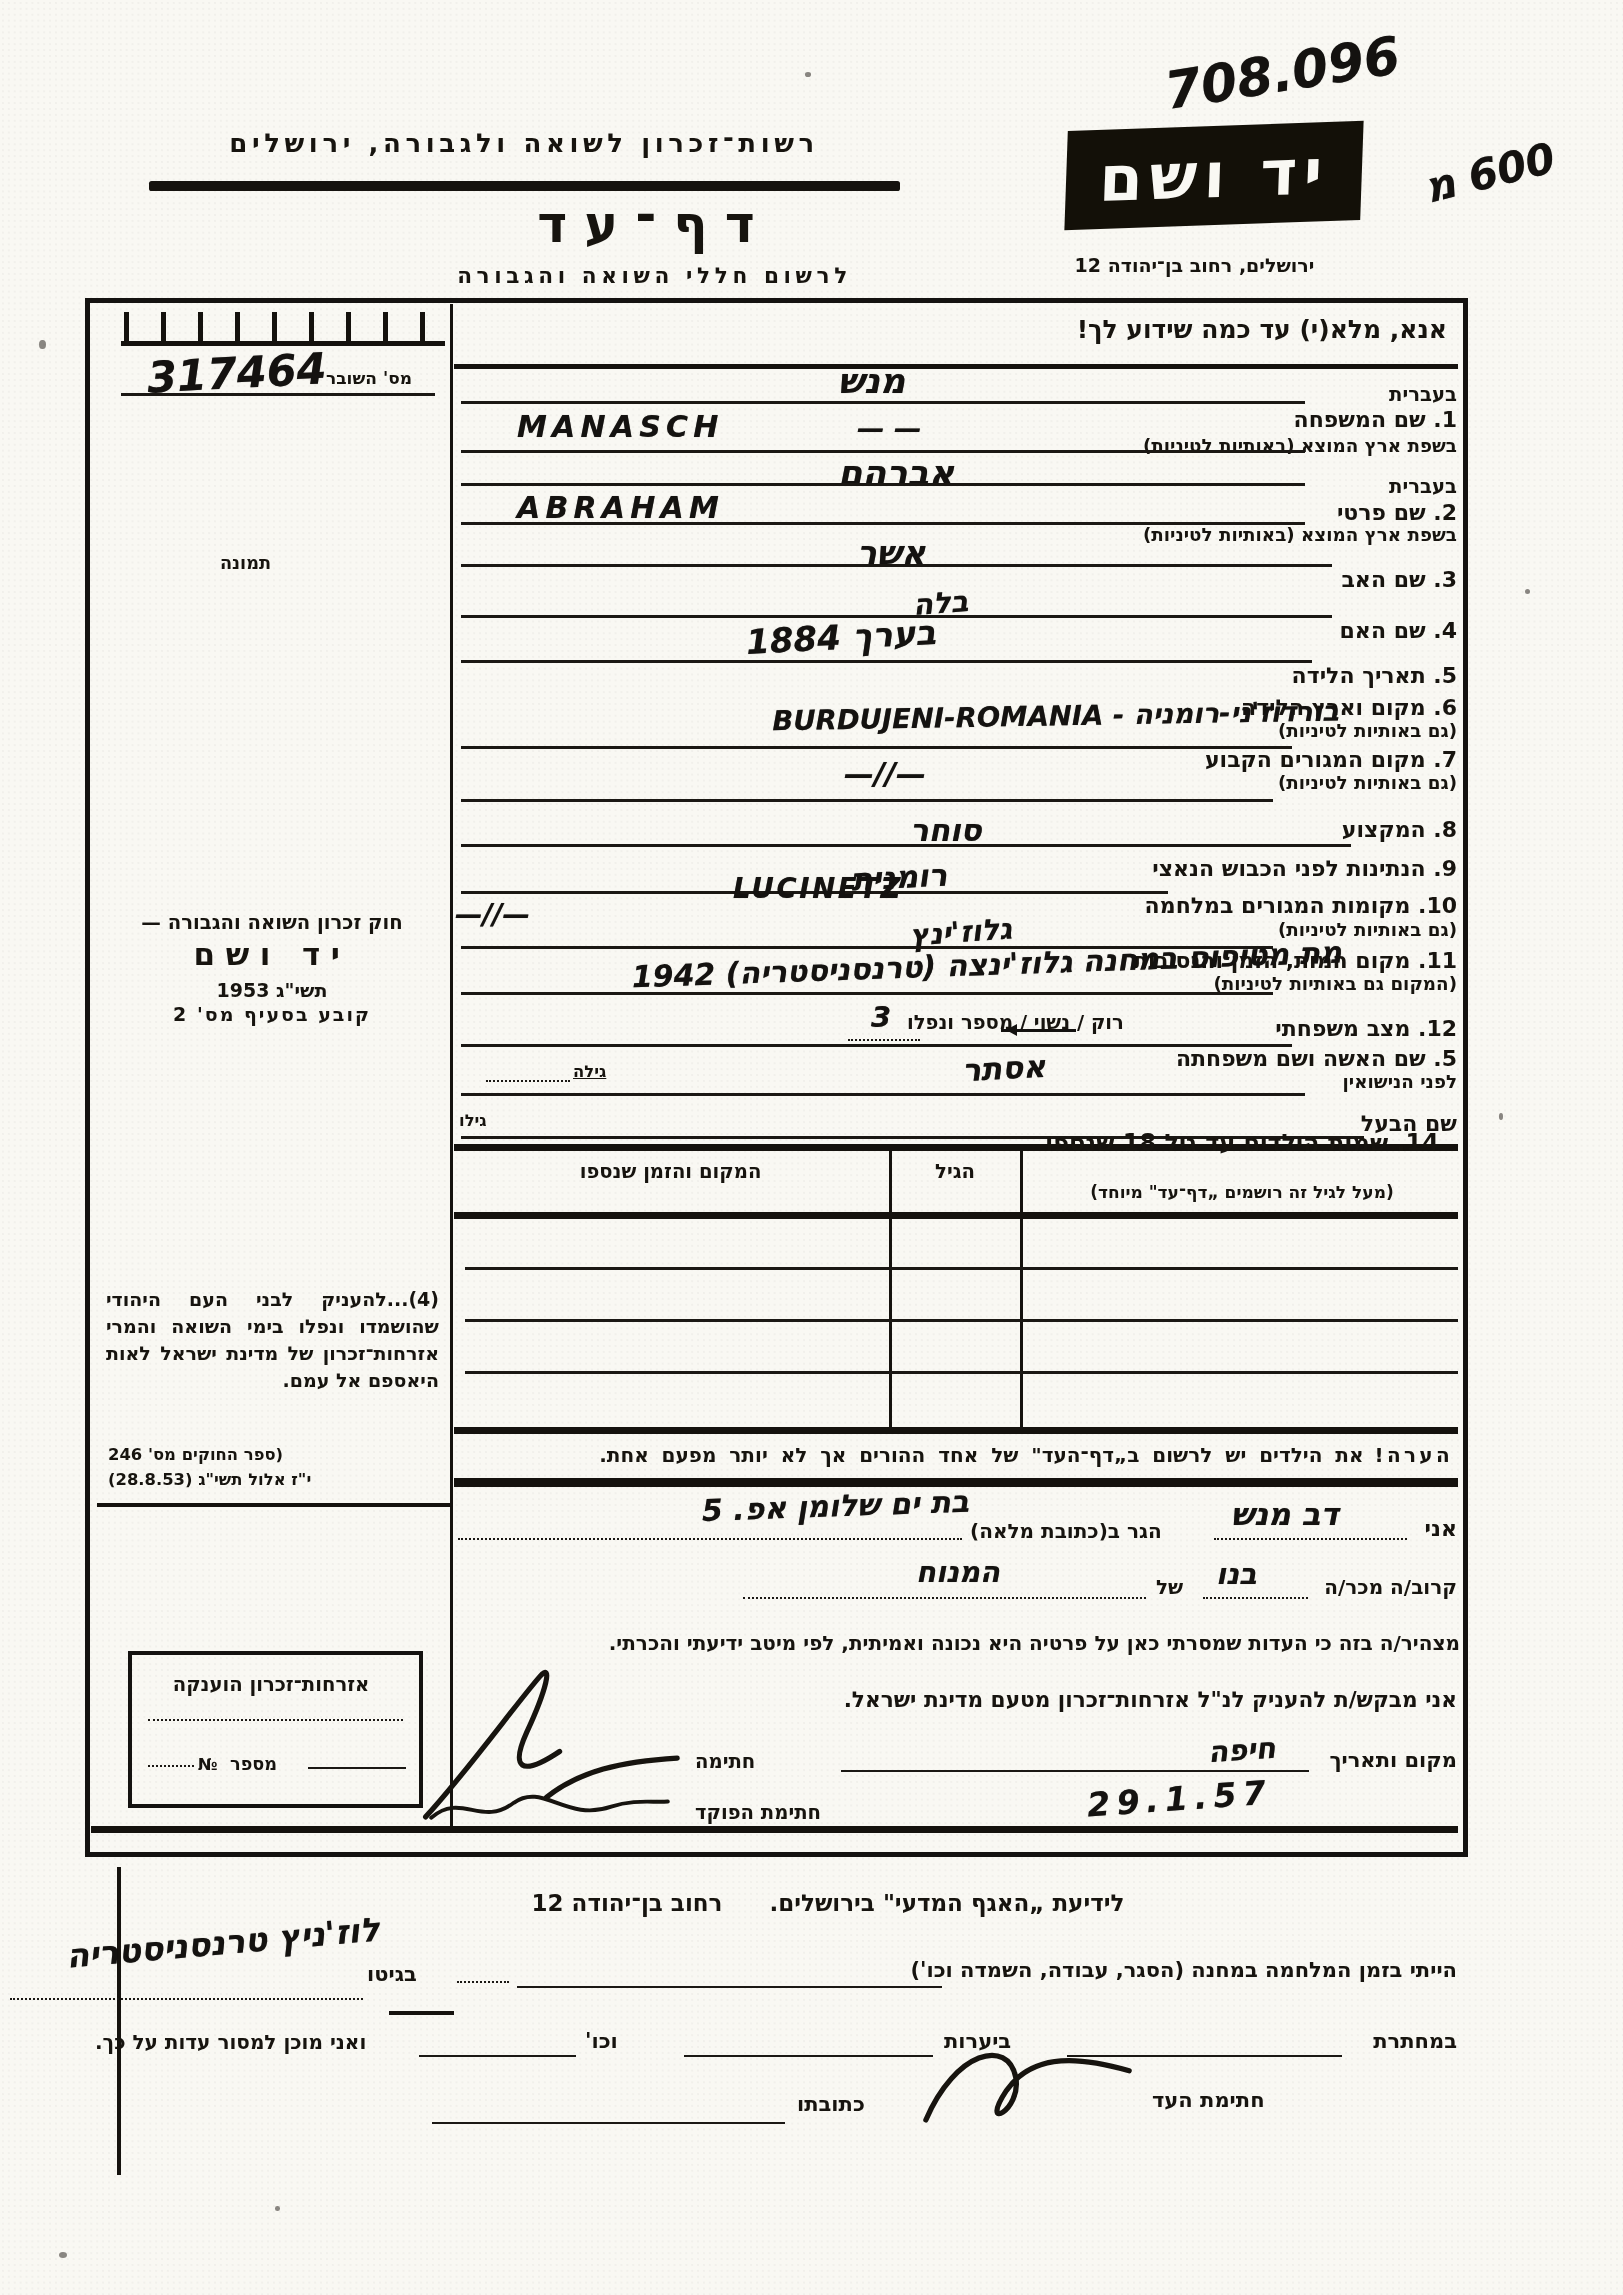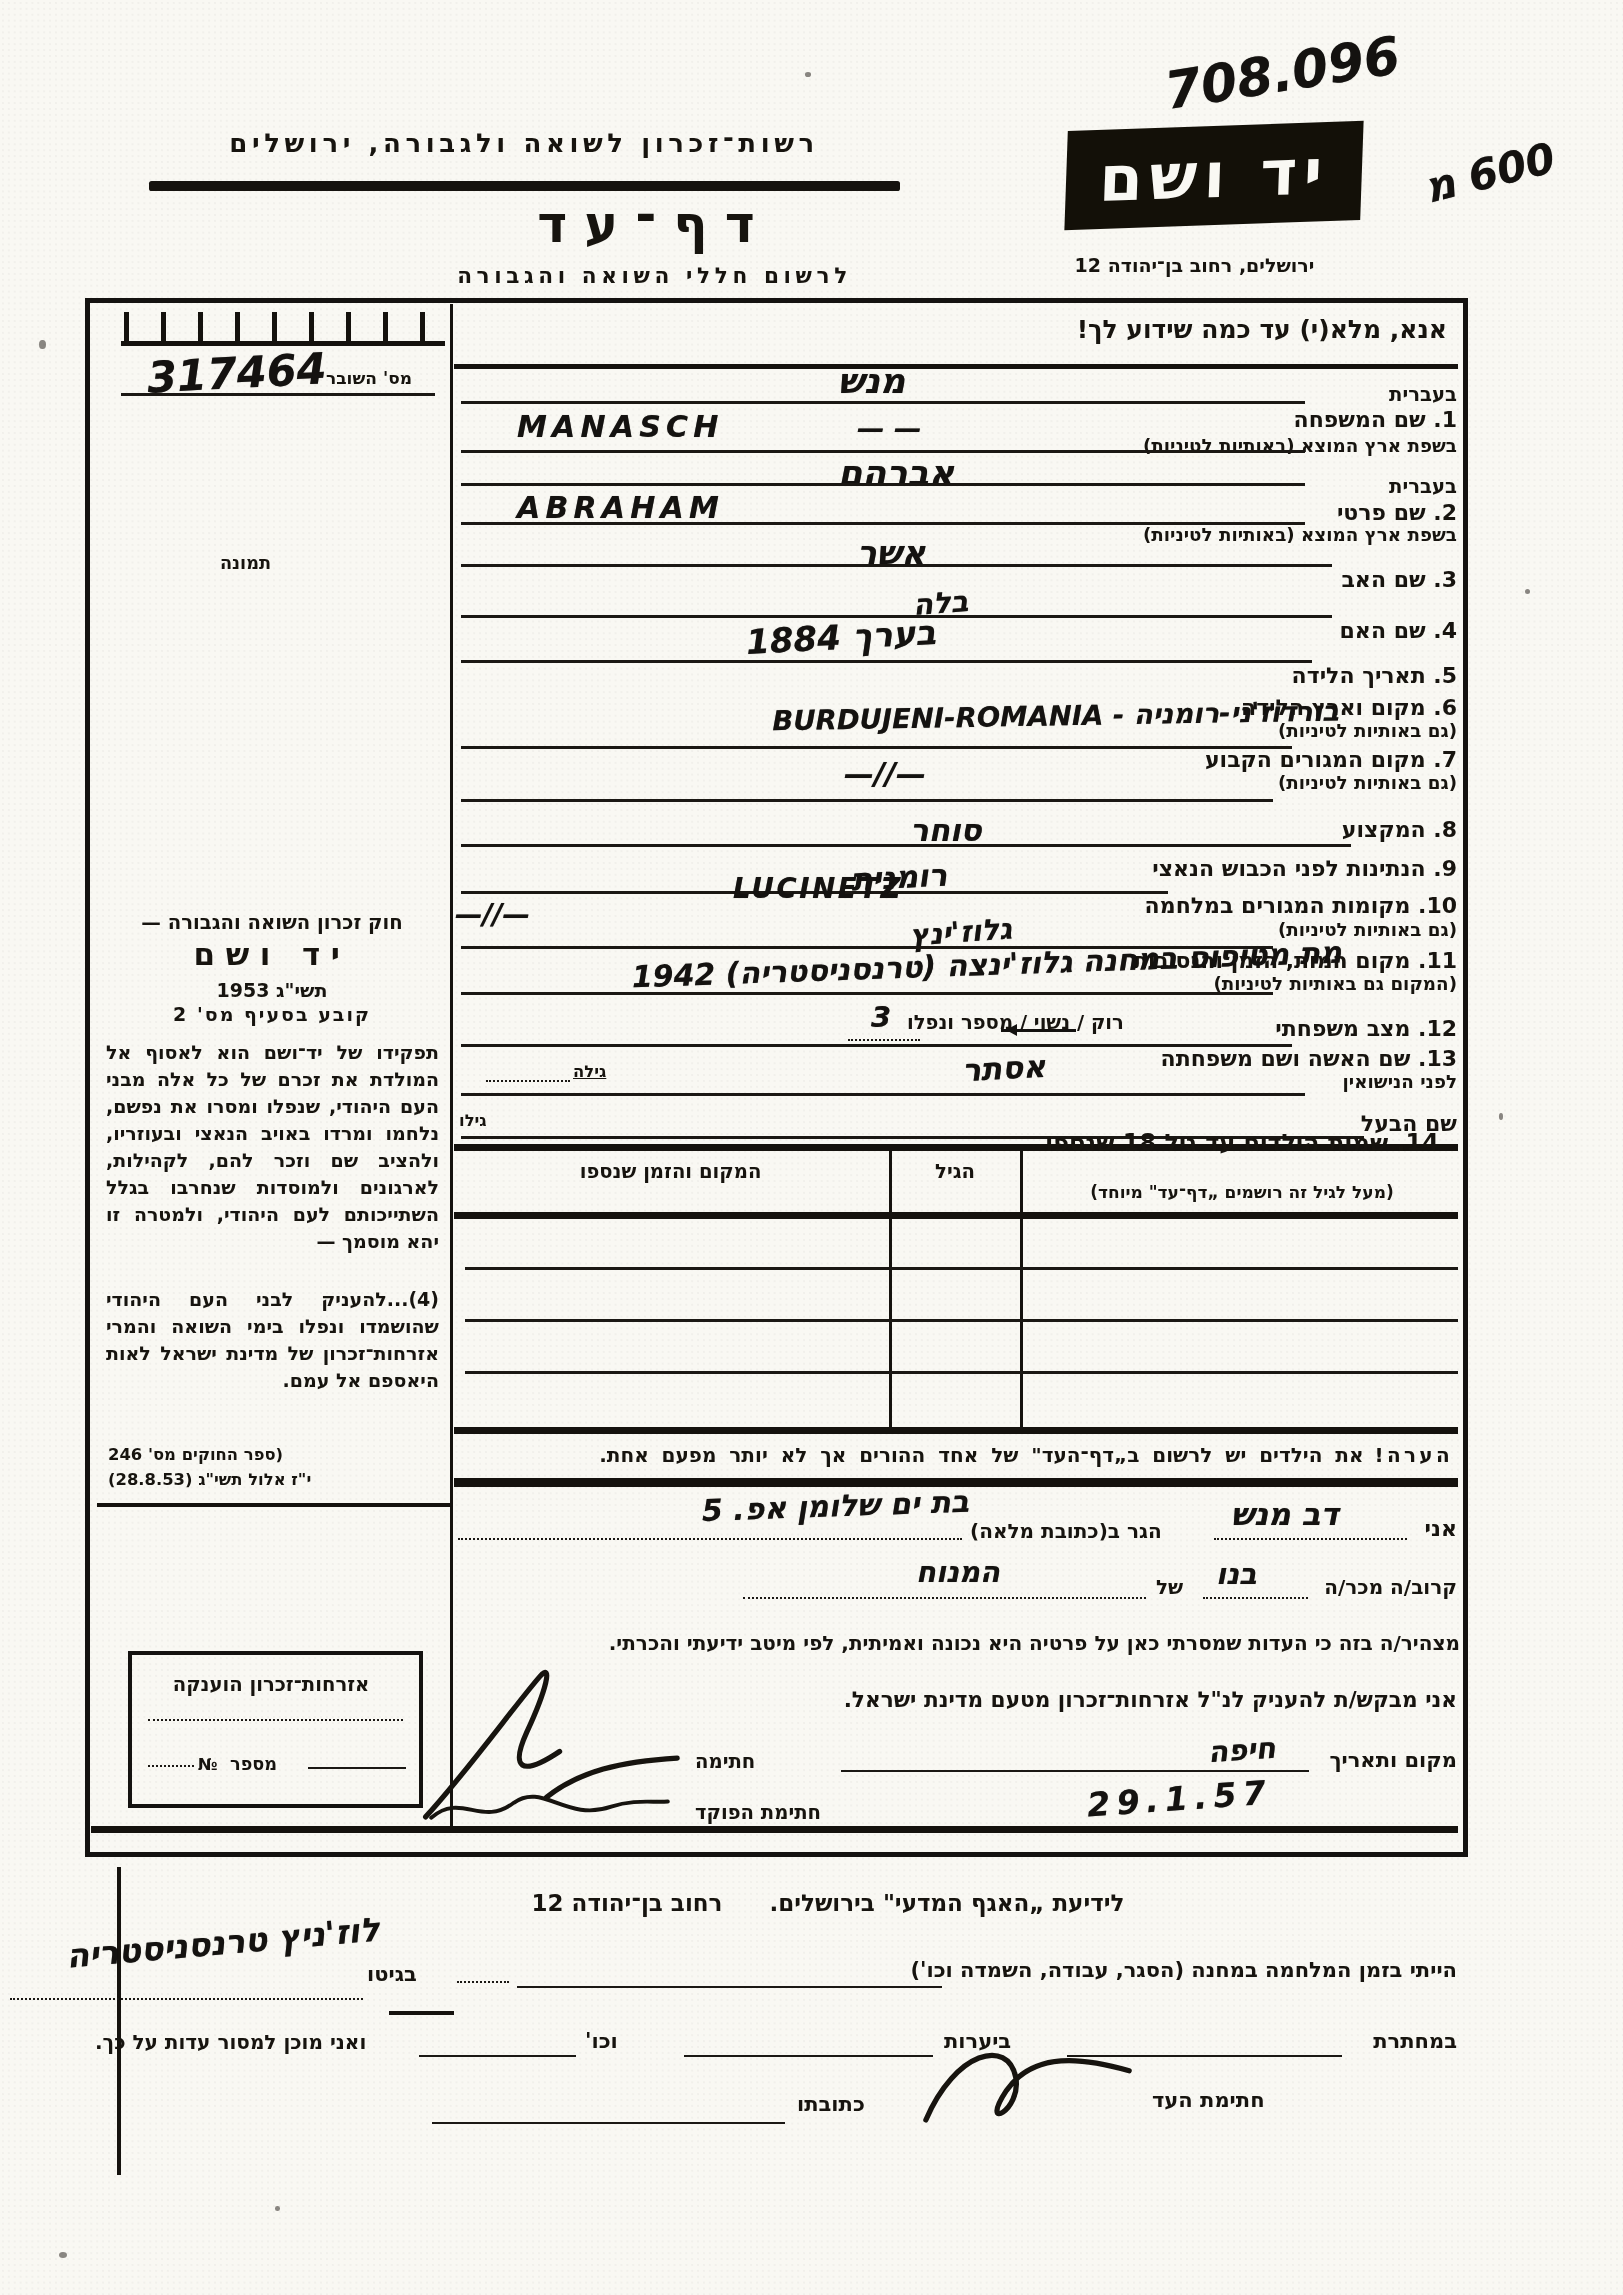--- a/index.html
+++ b/index.html
@@ -60,21 +60,20 @@
   <div class="abs hand" style="left:147px;top:348px;font-size:43px;transform:rotate(-3deg);">317464</div>
   <div class="abs lbl" style="left:326px;top:368px;font-size:17px;">מס' השובר</div>
   <div class="abs rule" style="left:121px;top:393px;width:314px;"></div>
 
   <div class="abs lbl ctr" style="left:203px;top:553px;width:85px;font-size:17.7px;">תמונה</div>
 
   <div class="abs lbl ctr" style="left:99px;top:911px;width:346px;font-size:19.6px;">חוק זכרון השואה והגבורה —</div>
   <div class="abs lbl ctr" style="left:99px;top:936px;width:346px;font-size:31px;letter-spacing:10.5px;">יד ושם</div>
   <div class="abs lbl ctr" style="left:99px;top:979px;width:346px;font-size:19px;">תשי"ג 1953</div>
   <div class="abs lbl ctr" style="left:99px;top:1003px;width:346px;font-size:19px;letter-spacing:2px;">קובע בסעיף מס' 2</div>
-  <div class="abs" style="left:106px;top:1039px;width:333px;font-size:19px;line-height:27px;text-align:justify;font-weight:bold;">תפקידו של יד־ושם הוא לאסוף אל המולדת את זכרם של כל אלה מבני העם היהודי, שנפלו ומסרו את נפשם, נלחמו ומרדו באויב הנאצי ובעוזריו, ולהציב שם וזכר להם, לקהילות, לארגונים ולמוסדות שנחרבו בגלל השתייכותם לעם היהודי, ולמטרה זו יהא מוסמך —</div>
   <div class="abs" style="left:106px;top:1286px;width:333px;font-size:19px;line-height:27px;text-align:justify;font-weight:bold;">(4)...להעניק לבני העם היהודי שהושמדו ונפלו בימי השואה והמרי אזרחות־זכרון של מדינת ישראל לאות היאספם אל עמם.</div>
   <div class="abs lbl" style="left:108px;top:1445px;font-size:16.4px;">(ספר החוקים מס' 246</div>
   <div class="abs lbl" style="left:108px;top:1470px;font-size:16.4px;">י"ז אלול תשי"ג (28.8.53)</div>
   <div class="abs bar" style="left:97px;top:1503px;width:353px;height:3.9px;"></div>
 
   <div class="abs" style="left:128px;top:1651px;width:287px;height:149px;border:4.6px solid #141210;"></div>
   <div class="abs lbl ctr" style="left:137px;top:1673px;width:268px;font-size:19.6px;">אזרחות־זכרון הוענקה</div>
   <div class="abs dot" style="left:148px;top:1719px;width:255px;"></div>
   <div class="abs rule" style="left:308px;top:1767px;width:98px;height:2px;"></div>
   <div class="abs dot" style="left:148px;top:1765px;width:46px;"></div>
@@ -140,21 +139,21 @@
   <div class="abs hand" style="left:458px;top:950px;width:884px;font-size:30px;transform:rotate(-2deg);">מת מטיפוס במחנה גלוז'ינצה (טרנסניסטריה) 1942</div>
   <div class="abs rule" style="left:461px;top:992px;width:812px;"></div>
 
   <div class="abs lbl" style="left:907px;top:1011px;font-size:19.6px;">רוק / נשוי / מספר ונפלו</div>
   <div class="abs hand" style="left:871px;top:1000px;font-size:29px;">3</div>
   <div class="abs dot" style="left:848px;top:1039px;width:72px;"></div>
   <div class="abs lbl" style="right:166px;top:1016px;font-size:22px;">12. מצב משפחתי</div>
   <div class="abs arrowbar" style="left:1001px;top:1029px;width:75px;"></div>
   <div class="abs rule" style="left:461px;top:1044px;width:831px;"></div>
 
-  <div class="abs lbl" style="right:166px;top:1046px;font-size:22px;">13. שם האשה ושם משפחתה</div>
+  <div class="abs lbl" style="right:166px;top:1046px;font-size:22px;">5. שם האשה ושם משפחתה</div>
   <div class="abs lbl" style="right:166px;top:1071px;font-size:18.3px;">לפני הנישואין</div>
   <div class="abs hand" style="left:962px;top:1050px;font-size:31px;transform:rotate(-3deg);">אסתר</div>
   <div class="abs lbl" style="left:573px;top:1062px;font-size:16.4px;text-decoration:underline;">גילה</div>
   <div class="abs dot" style="left:486px;top:1080px;width:84px;"></div>
   <div class="abs rule" style="left:461px;top:1093px;width:844px;"></div>
 
   <div class="abs lbl" style="right:166px;top:1111px;font-size:22px;">שם הבעל</div>
   <div class="abs lbl" style="left:459px;top:1111px;font-size:16.4px;">גילו</div>
   <div class="abs rule" style="left:461px;top:1136px;width:903px;"></div>
 

